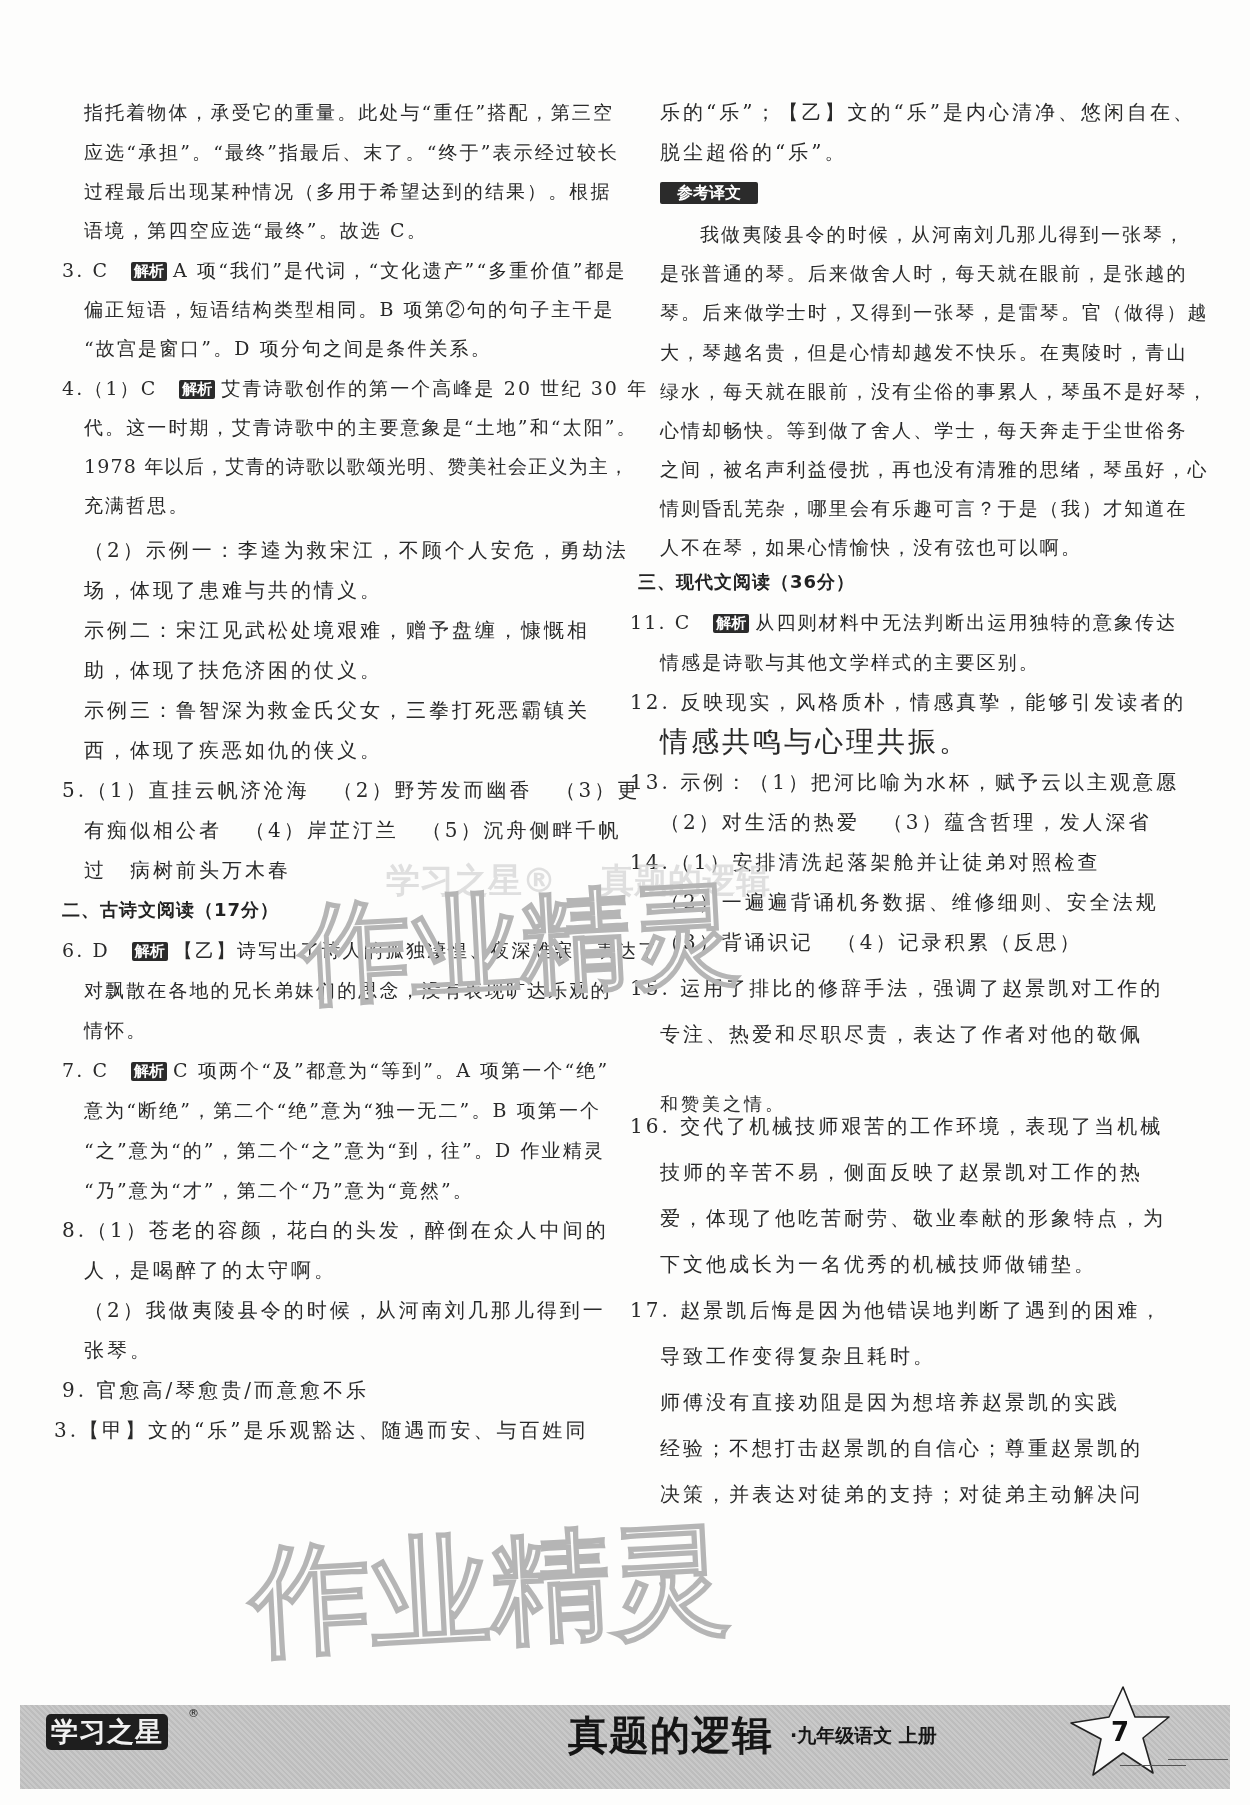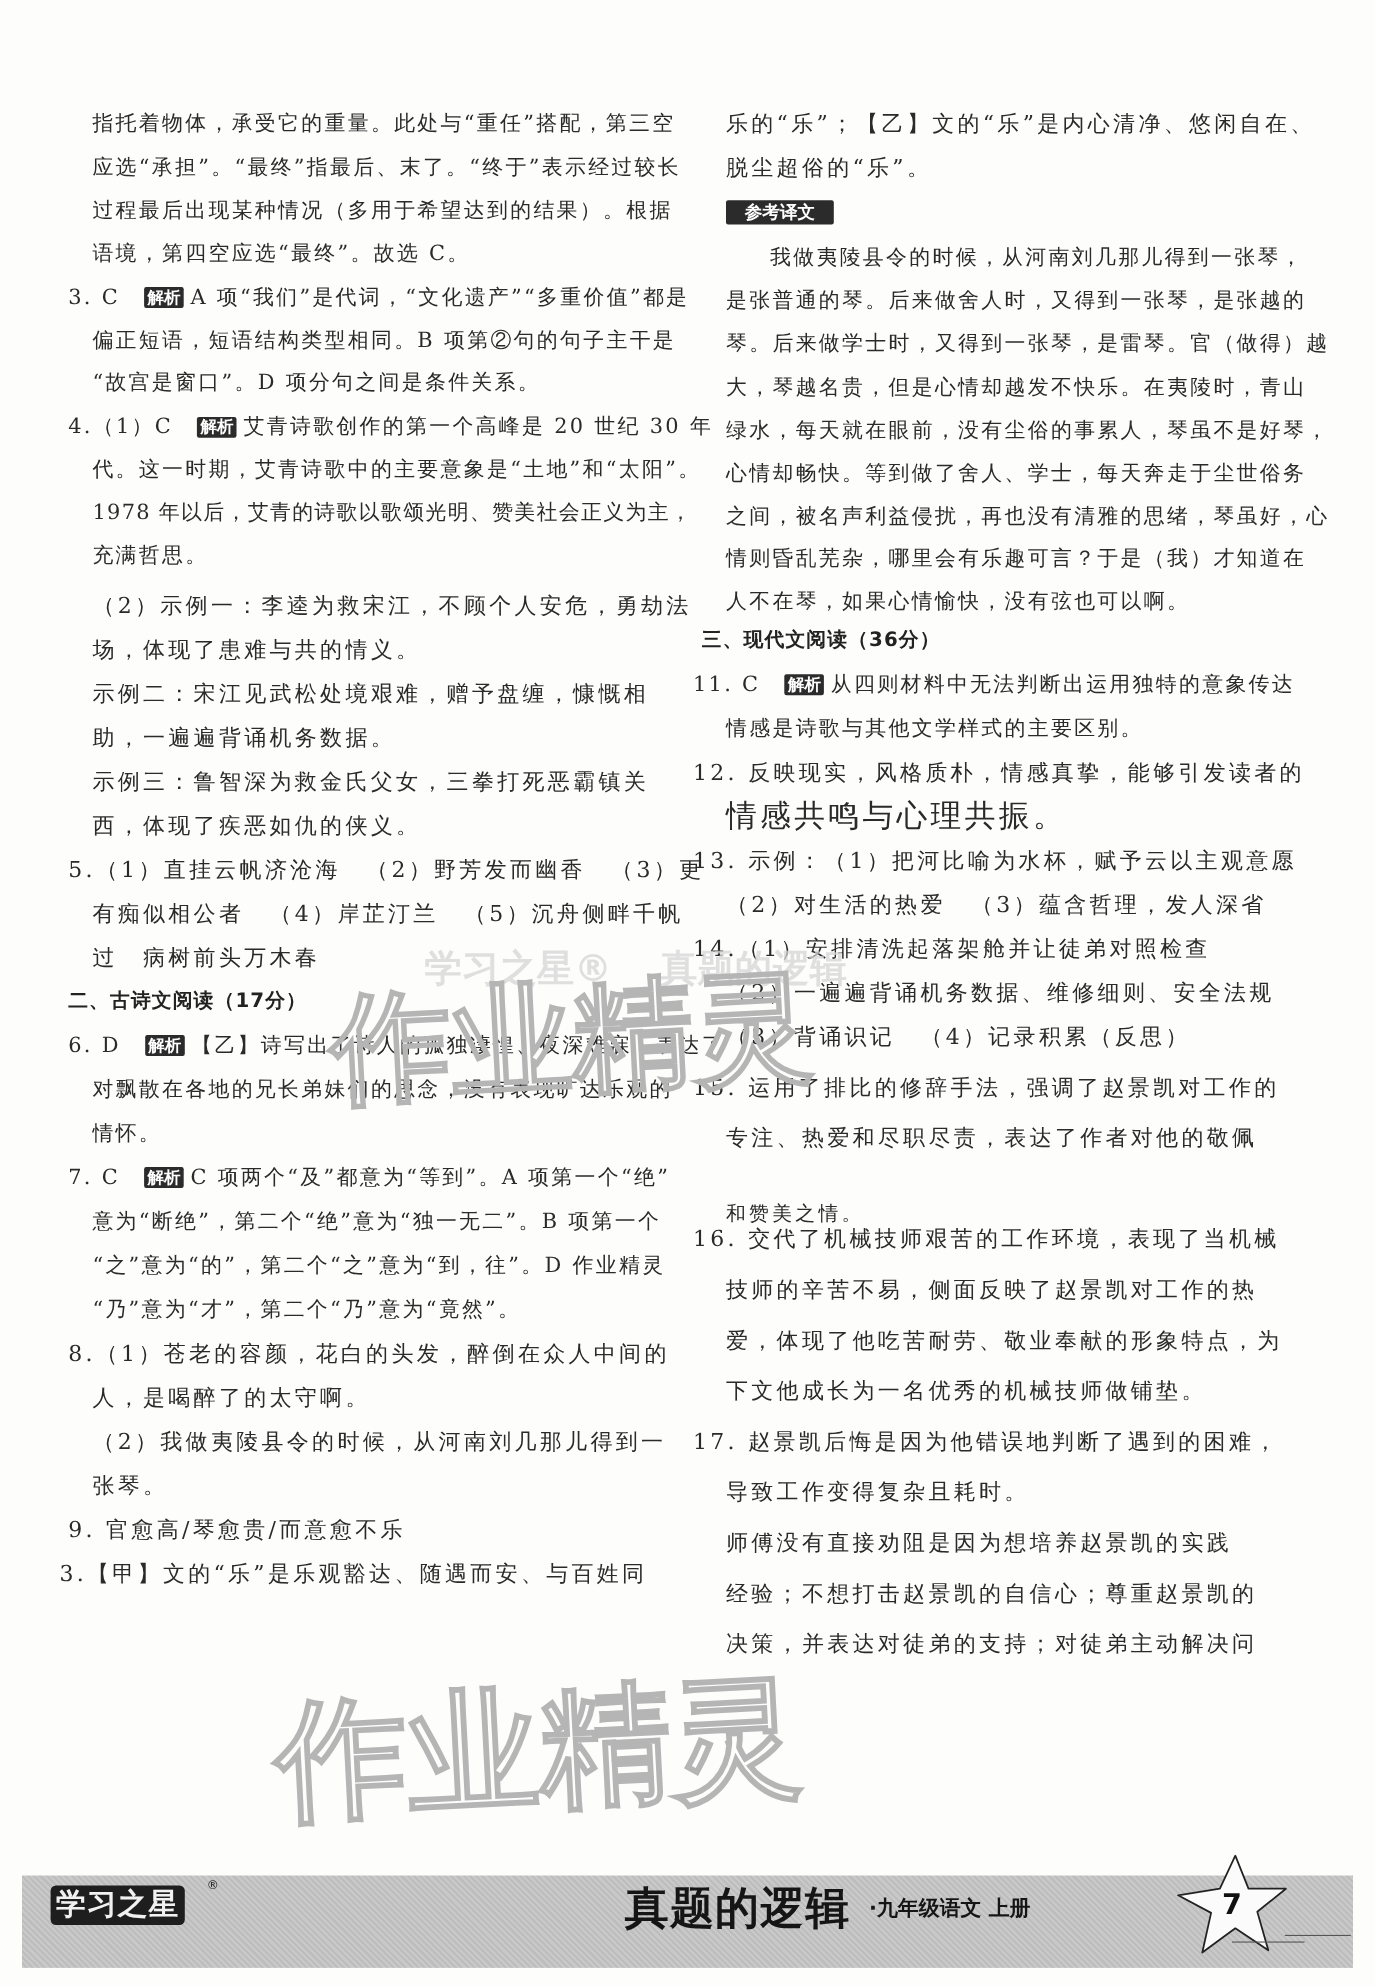--- a/index.html
+++ b/index.html
@@ -96,21 +96,21 @@
     <div class="line" style="top:276px;left:-22px">
       <span>4.（1）C</span><span class="badge">解析</span><span>艾青诗歌创作的第一个高峰是 20 世纪 30 年</span>
     </div>
     <div class="line" style="top:315px">代。这一时期，艾青诗歌中的主要意象是“土地”和“太阳”。</div>
     <div class="line" style="top:354px;letter-spacing:1.2px">1978 年以后，艾青的诗歌以歌颂光明、赞美社会正义为主，</div>
     <div class="line" style="top:393px">充满哲思。</div>
 
     <div class="line" style="top:438px;font-size:20px;letter-spacing:3px">（2）示例一：李逵为救宋江，不顾个人安危，勇劫法</div>
     <div class="line" style="top:478px;font-size:20px;letter-spacing:3px">场，体现了患难与共的情义。</div>
     <div class="line" style="top:518px;font-size:20px;letter-spacing:3px">示例二：宋江见武松处境艰难，赠予盘缠，慷慨相</div>
-    <div class="line" style="top:558px;font-size:20px;letter-spacing:3px">助，一遍遍背诵机务数据。</div>
+    <div class="line" style="top:558px;font-size:20px;letter-spacing:3px">助，体现了扶危济困的仗义。</div>
     <div class="line" style="top:598px;font-size:20px;letter-spacing:3px">示例三：鲁智深为救金氏父女，三拳打死恶霸镇关</div>
     <div class="line" style="top:638px;font-size:20px;letter-spacing:3px">西，体现了疾恶如仇的侠义。</div>
 
     <div class="line" style="top:678px;left:-22px;font-size:20px;letter-spacing:3px">5.（1）直挂云帆济沧海　（2）野芳发而幽香　（3）更</div>
     <div class="line" style="top:718px;font-size:20px;letter-spacing:3px">有痴似相公者　（4）岸芷汀兰　（5）沉舟侧畔千帆</div>
     <div class="line" style="top:758px;font-size:20px;letter-spacing:3px">过　病树前头万木春</div>
 
     <div class="section-head" style="top:798px">二、古诗文阅读（17分）</div>
 
     <div class="line" style="top:838px;left:-22px">
@@ -135,21 +135,21 @@
     <div class="line" style="top:1318px;left:-30px;font-size:20px;letter-spacing:3px">3.【甲】文的“乐”是乐观豁达、随遇而安、与百姓同</div>
   </div>
 
   <div class="col col-right">
     <div class="line" style="top:0;font-size:20px;letter-spacing:3px">乐的“乐”；【乙】文的“乐”是内心清净、悠闲自在、</div>
     <div class="line" style="top:40px;font-size:20px;letter-spacing:3px">脱尘超俗的“乐”。</div>
 
     <div class="ref-badge" style="top:82px">参考译文</div>
 
     <div class="line" style="top:122px;padding-left:40px">我做夷陵县令的时候，从河南刘几那儿得到一张琴，</div>
-    <div class="line" style="top:161px">是张普通的琴。后来做舍人时，又得到一张琴，是张越的</div>
+    <div class="line" style="top:161px">是张普通的琴。后来做舍人时，每天就在眼前，是张越的</div>
     <div class="line" style="top:200px">琴。后来做学士时，又得到一张琴，是雷琴。官（做得）越</div>
     <div class="line" style="top:240px">大，琴越名贵，但是心情却越发不快乐。在夷陵时，青山</div>
     <div class="line" style="top:279px">绿水，每天就在眼前，没有尘俗的事累人，琴虽不是好琴，</div>
     <div class="line" style="top:318px">心情却畅快。等到做了舍人、学士，每天奔走于尘世俗务</div>
     <div class="line" style="top:357px">之间，被名声利益侵扰，再也没有清雅的思绪，琴虽好，心</div>
     <div class="line" style="top:396px">情则昏乱芜杂，哪里会有乐趣可言？于是（我）才知道在</div>
     <div class="line" style="top:435px">人不在琴，如果心情愉快，没有弦也可以啊。</div>
 
     <div class="section-head" style="top:470px;left:-22px">三、现代文阅读（36分）</div>
 

